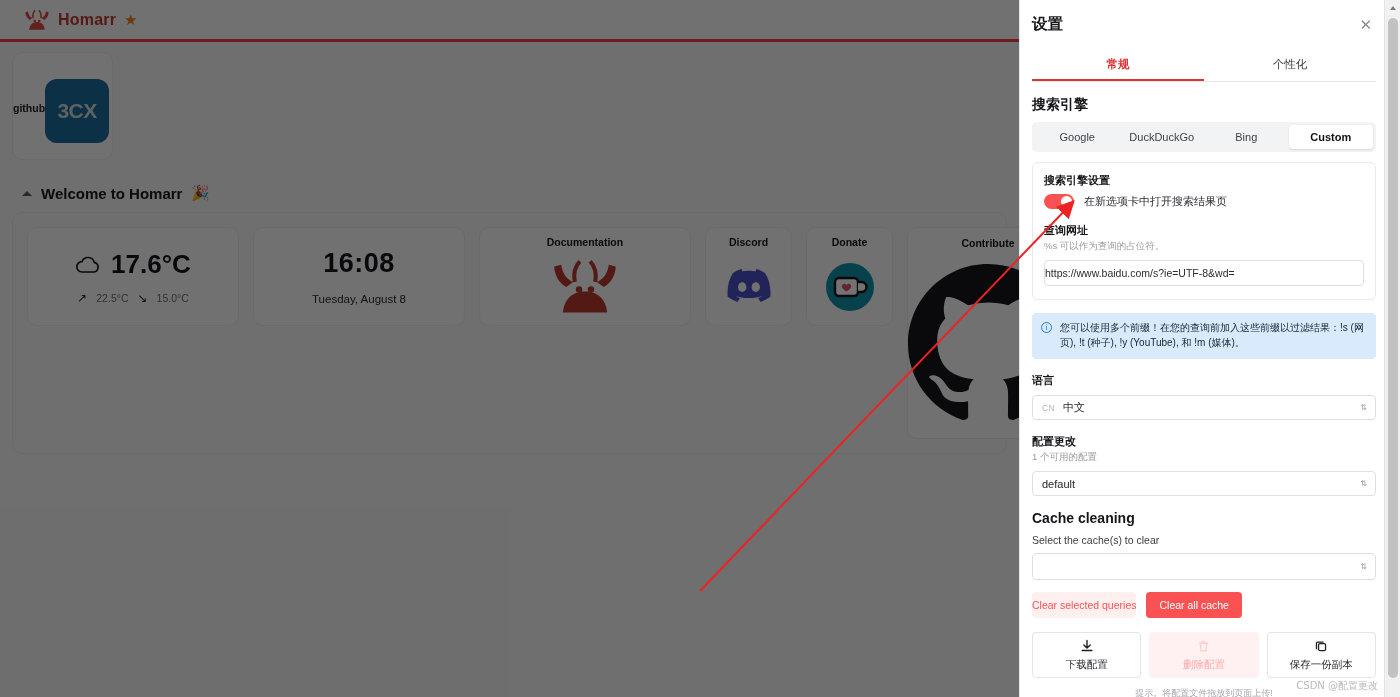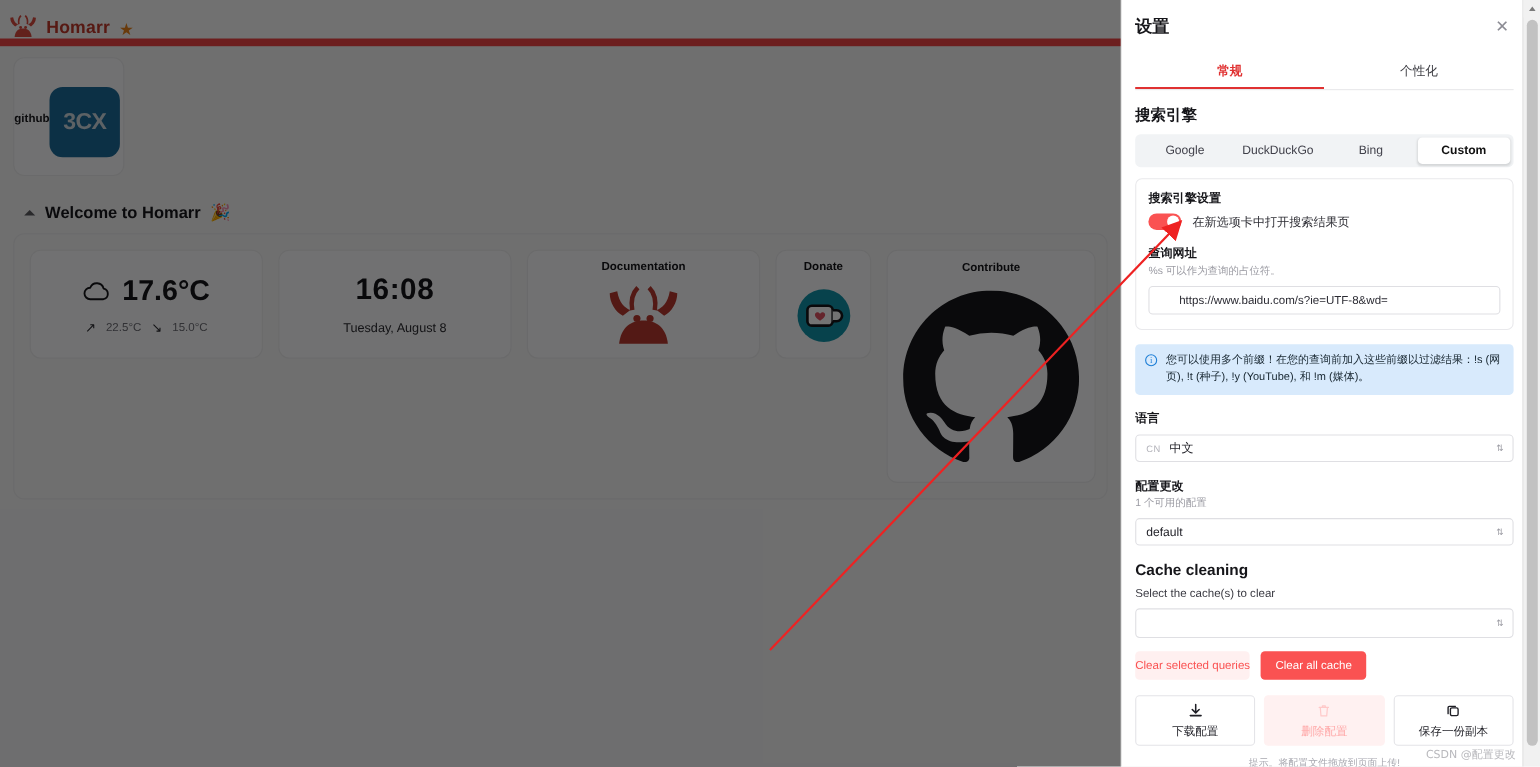--- a/index.html
+++ b/index.html
@@ -14,24 +14,24 @@
 
   
   .app-bg {
     position: absolute; left: 0; top: 0;
     width: 1019px; height: 697px;
     background: #f5f5f6;
     overflow: hidden;
   }
   .topbar {
     height: 42px;
-    display: flex; align-items: flex-end;
-    padding-left: 8px; gap: 8px;
+    display: flex; align-items: center;
+    padding-left: 24px; gap: 8px;
     background: #fafafa;
-    border-bottom: 7px solid #ef4444;
+    border-bottom: 3px solid #ef4444;
   }
   .logo-mark { width: 26px; height: 22px; display: block; }
   .brand-title {
     font-size: 16px; font-weight: 700; color: #c0392b;
     letter-spacing: .2px;
   }
   .star-icon { font-size: 15px; color: #e8821a; line-height: 1; }
 
   .board { padding: 10px 12px 0 12px; }
 
@@ -186,21 +186,21 @@
     width: 11px; height: 11px; border-radius: 50%; background: #fff;
   }
   .toggle-label { font-size: 11px; color: #2c2c33; }
 
   .field-label { font-size: 11px; font-weight: 700; color: #16161a; margin-top: 14px; }
   .field-help { font-size: 9.5px; color: #9a9aa2; margin-top: 2px; }
 
   .text-input {
     margin-top: 7px; width: 100%;
     height: 26px; border: 1px solid #dfdfe3; border-radius: 4px;
-    background: #fff; padding: 0 27px;
+    background: #fff; padding: 0 0;
     font-size: 10.5px; color: #2b2b33;
     font-family: "Liberation Sans", sans-serif;
     display: flex; align-items: center;
   }
 
   .alert {
     margin-top: 13px;
     background: #d8eafc; border-radius: 4px;
     padding: 8px 10px 9px 9px;
     display: flex; gap: 8px; align-items: flex-start;
@@ -354,20 +354,32 @@
                     <path d="M14 14 C13 8 15 4 17 2" stroke="#b8392f" stroke-width="2.4" fill="none"></path>
                     <path d="M26 14 C27 8 25 4 23 2" stroke="#b8392f" stroke-width="2.4" fill="none"></path>
                     <circle cx="16.5" cy="18.5" r="1.9" fill="#b8392f"></circle>
                     <circle cx="23.5" cy="18.5" r="1.9" fill="#b8392f"></circle>
                     <path d="M7 32 C8 23 13.5 19.6 20 19.6 C26.5 19.6 32 23 33 32 Z" fill="#b8392f"></path>
                   </svg>
                 </div>
               </div>
             </div>
 
+            <div class="tile sm-tile">
+              <div class="tile-inner">
+                <div class="tile-caption">Discord</div>
+                <div class="tile-art">
+                  <svg width="48" height="37" viewBox="0 0 48 37">
+                    <path d="M40 5 C36 2.4 31.6 1 31.6 1 L30.6 3.3 C27 2.4 21 2.4 17.4 3.3 L16.4 1 C16.4 1 12 2.4 8 5 C4 11 2 19 2.6 28.6 C6.8 32 12.4 34 12.4 34 L14.9 30.2 C13.1 29.5 11.5 28.5 10.3 27.4 C16.8 31 31.2 31 37.7 27.4 C36.5 28.5 34.9 29.5 33.1 30.2 L35.6 34 C35.6 34 41.2 32 45.4 28.6 C46 19 44 11 40 5 Z
+                             M17.2 24 C14.9 24 13 21.8 13 19.1 C13 16.4 14.9 14.2 17.2 14.2 C19.5 14.2 21.4 16.4 21.4 19.1 C21.4 21.8 19.5 24 17.2 24 Z
+                             M30.8 24 C28.5 24 26.6 21.8 26.6 19.1 C26.6 16.4 28.5 14.2 30.8 14.2 C33.1 14.2 35 16.4 35 19.1 C35 21.8 33.1 24 30.8 24 Z" fill="#4c4fc4"></path>
+                  </svg>
+                </div>
+              </div>
+            </div>
 
             <div class="tile sm-tile">
               <div class="tile-inner">
                 <div class="tile-caption">Donate</div>
                 <div class="tile-art">
                   <svg width="50" height="50" viewBox="0 0 50 50">
                     <circle cx="25" cy="25" r="24" fill="#1193a8"></circle>
                     <rect x="10" y="16" width="23" height="18" rx="4" fill="#ffffff" stroke="#15151a" stroke-width="2.4"></rect>
                     <path d="M33 20 h3.5 a5 5 0 0 1 0 10 H33" fill="#ffffff" stroke="#15151a" stroke-width="2.4"></path>
                     <path d="M21.5 29.5 C17 26.6 16.2 24.5 17.3 22.8 C18.3 21.3 20.4 21.5 21.5 23.2 C22.6 21.5 24.7 21.3 25.7 22.8 C26.8 24.5 26 26.6 21.5 29.5 Z" fill="#e05263"></path>

